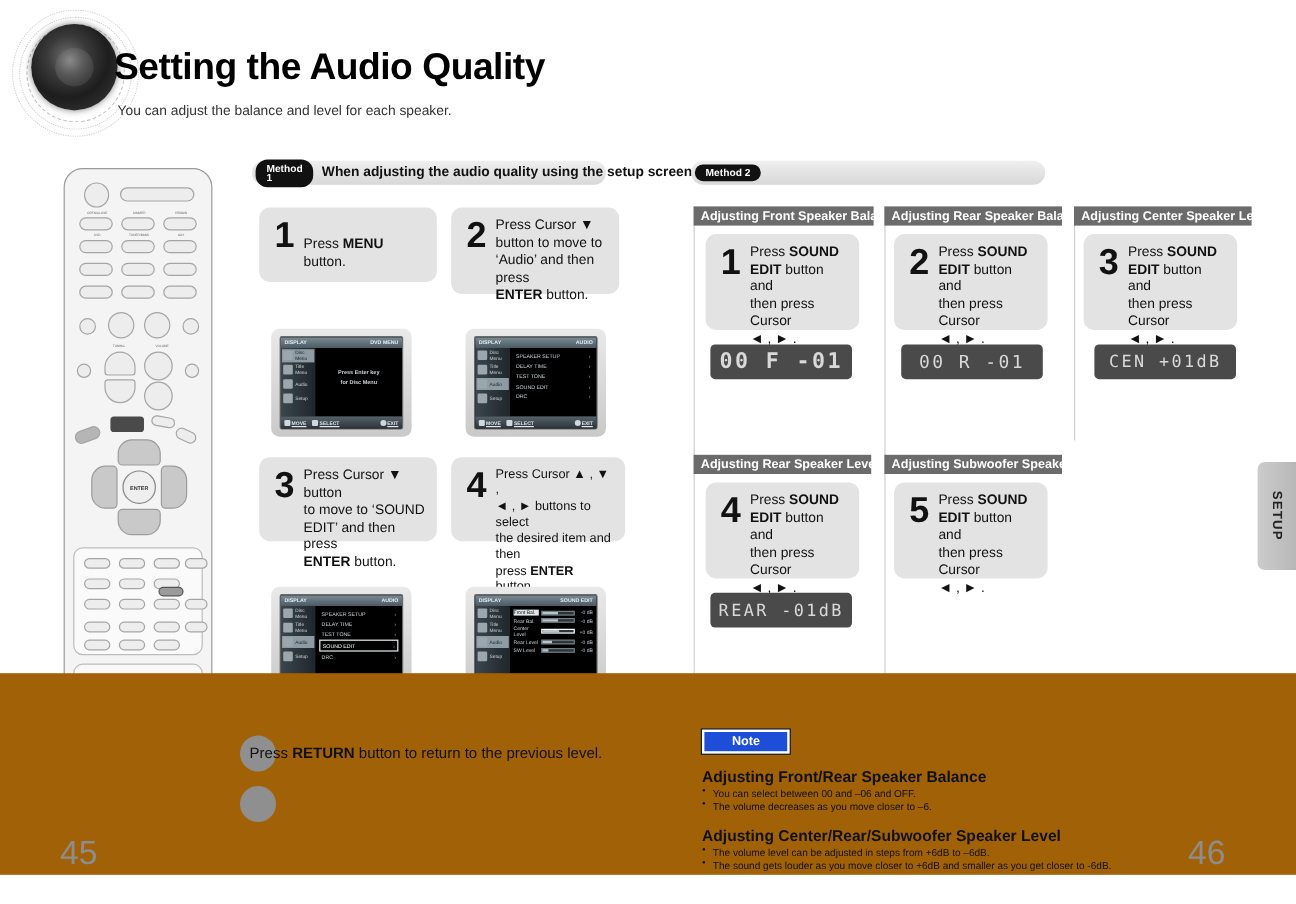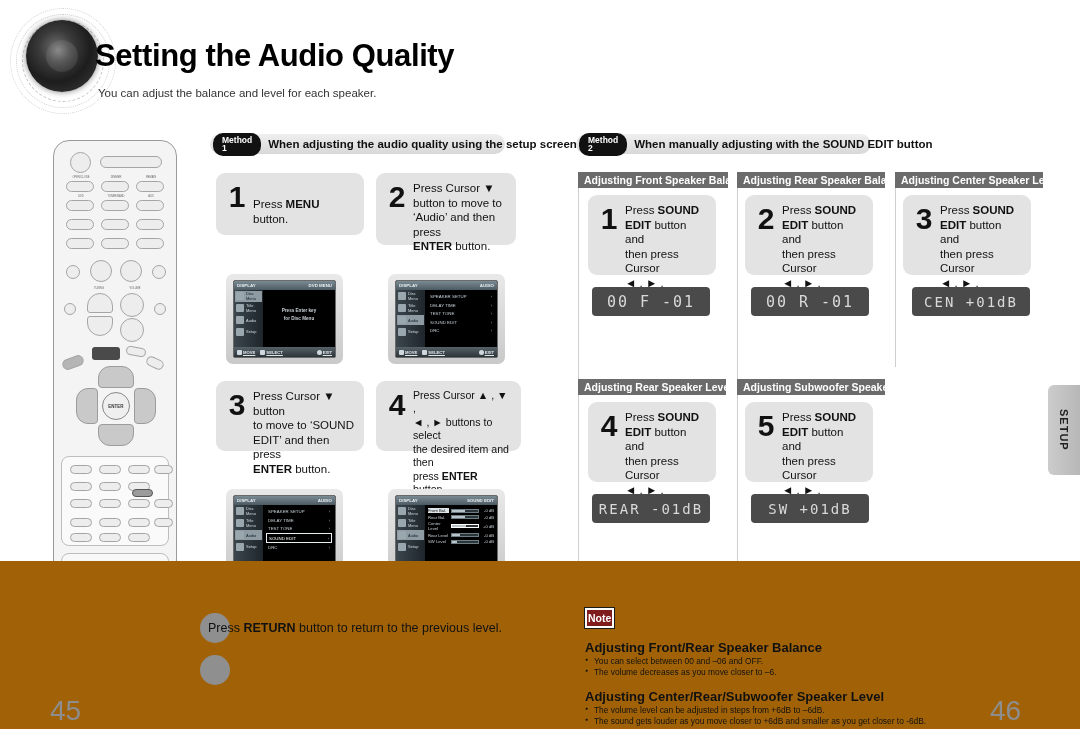--- a/index.html
+++ b/index.html
@@ -149,22 +149,22 @@
   .ret-row { position:absolute; display:flex; align-items:center; }
   .ret-dot {
     width:30px; height:30px; border-radius:50%;
     background:#8f8f8f; flex:0 0 30px;
   }
   .ret-text { font-size:12.5px; color:#111; margin-left:-22px; }
   .ret-text b { font-weight:bold; }
 
   .note-box { position:absolute; left:585px; top:608px; width:395px; }
   .note-chip {
-    display:inline-block; background:#7f1d1d; color:#fff;
-    font-size:10.5px; font-weight:bold; padding:2px 1px; border:2px solid #fff;
+    display:inline-block; background:#1d4ed8; color:#fff;
+    font-size:10.5px; font-weight:bold; padding:2px 23px; border:2px solid #fff;
     box-shadow:0 0 0 1px #1a1a1a;
   }
   .note-h { font-size:13px; font-weight:bold; color:#111; margin-top:12px; }
   .note-li { font-size:8.4px; color:#111; margin-top:1px; padding-left:9px; position:relative;}
   .note-li:before { content:"\25CF"; position:absolute; left:0; top:0px; font-size:5px; }
 
   .pg { position:absolute; font-size:28px; color:#8d8d8d; }
   .pg-left { left:50px; top:695px; }
   .pg-right { left:990px; top:695px; }
 
@@ -502,33 +502,32 @@
         <span style="margin-left:auto;margin-right:3px;">
             <i class="bk" style="border-radius:50%"></i>
             <u>EXIT</u>
           </span>
       </div>
     </div>
   </div>
 
   <div class="method-banner" style="left:576px; top:134px; width:295px;">
     <span class="method-chip">Method 2</span>
-    <span class="method-text">When manually adjusting with the SOUND EDIT button</span>
   </div>
 
   <div class="vdiv" style="left:578px; top:172px; height:400px;"></div>
   <div class="vdiv" style="left:737px; top:172px; height:400px;"></div>
   <div class="vdiv" style="left:895px; top:172px; height:195px;"></div>
 
   <div class="sec-head" style="left:578px; top:172px; width:150px;">Adjusting Front Speaker Balance</div>
   <div class="step-card" style="left:588px; top:195px; width:128px; height:80px;">
     <div class="step-num">1</div>
     <div class="step-body">Press <b>SOUND</b><br><b>EDIT</b> button and<br>then press Cursor<br>◄ , ► .</div>
   </div>
-  <div class="lcd" style="left:592px; top:287px; width:118px; height:29px; font-size:15px;">00 F -01</div>
+  <div class="lcd" style="left:592px; top:287px; width:118px; height:29px; font-size:18px;font-weight:bold;">00 F -01</div>
 
   <div class="sec-head" style="left:737px; top:172px; width:148px;">Adjusting Rear Speaker Balance</div>
   <div class="step-card" style="left:745px; top:195px; width:128px; height:80px;">
     <div class="step-num">2</div>
     <div class="step-body">Press <b>SOUND</b><br><b>EDIT</b> button and<br>then press Cursor<br>◄ , ► .</div>
   </div>
   <div class="lcd" style="left:751px; top:287px; width:118px; height:29px; font-size:15px;">00 R -01</div>
 
   <div class="sec-head" style="left:895px; top:172px; width:148px;">Adjusting Center Speaker Level</div>
   <div class="step-card" style="left:903px; top:195px; width:128px; height:80px;">
@@ -542,21 +541,20 @@
     <div class="step-num">4</div>
     <div class="step-body">Press <b>SOUND</b><br><b>EDIT</b> button and<br>then press Cursor<br>◄ , ► .</div>
   </div>
   <div class="lcd" style="left:592px; top:494px; width:118px; height:29px; font-size:14px;">REAR -01dB</div>
 
   <div class="sec-head" style="left:737px; top:379px; width:148px;">Adjusting Subwoofer Speaker Level</div>
   <div class="step-card" style="left:745px; top:402px; width:128px; height:80px;">
     <div class="step-num">5</div>
     <div class="step-body">Press <b>SOUND</b><br><b>EDIT</b> button and<br>then press Cursor<br>◄ , ► .</div>
   </div>
-  <div class="lcd" style="left:751px; top:494px; width:118px; height:29px; font-size:14px;">SW  +01dB</div>
 
   <div class="remote">
     <div class="rm-circ" style="left:16px; top:11px; width:21px; height:21px;"></div>
     <div class="rm-btn" style="left:46px; top:15px; width:62px; height:12px; border-radius:6px;"></div>
 
     <div class="rm-lbl" style="left:10px; top:35px; width:34px;">OPEN/CLOSE</div>
     <div class="rm-lbl" style="left:45px; top:35px; width:34px;">DIMMER</div>
     <div class="rm-lbl" style="left:80px; top:35px; width:34px;">REMAIN</div>
     <div class="rm-btn" style="left:12px; top:40px; width:28px; height:11px;"></div>
     <div class="rm-btn" style="left:47px; top:40px; width:28px; height:11px;"></div>

